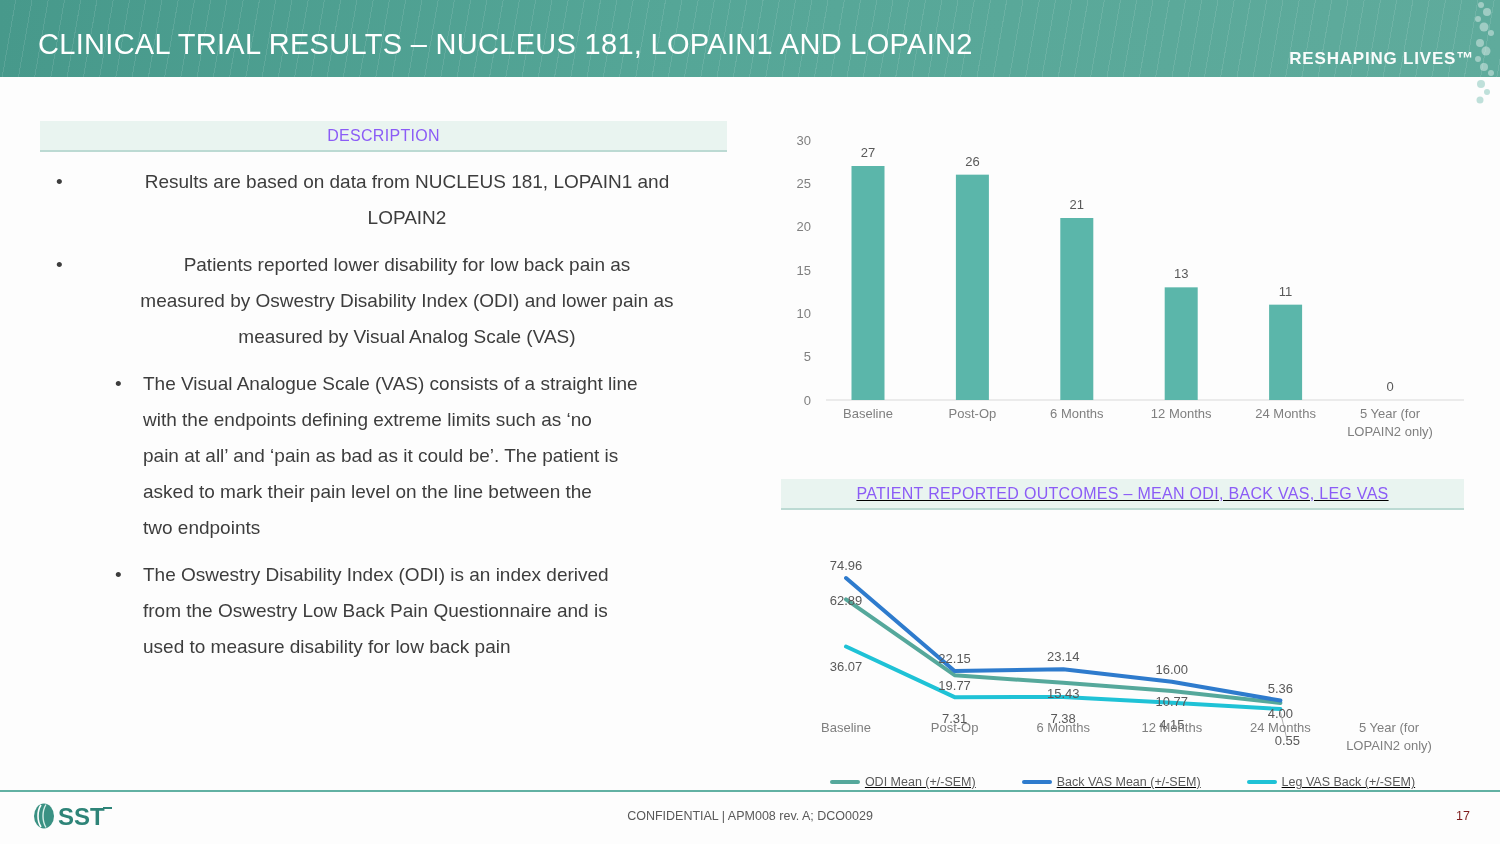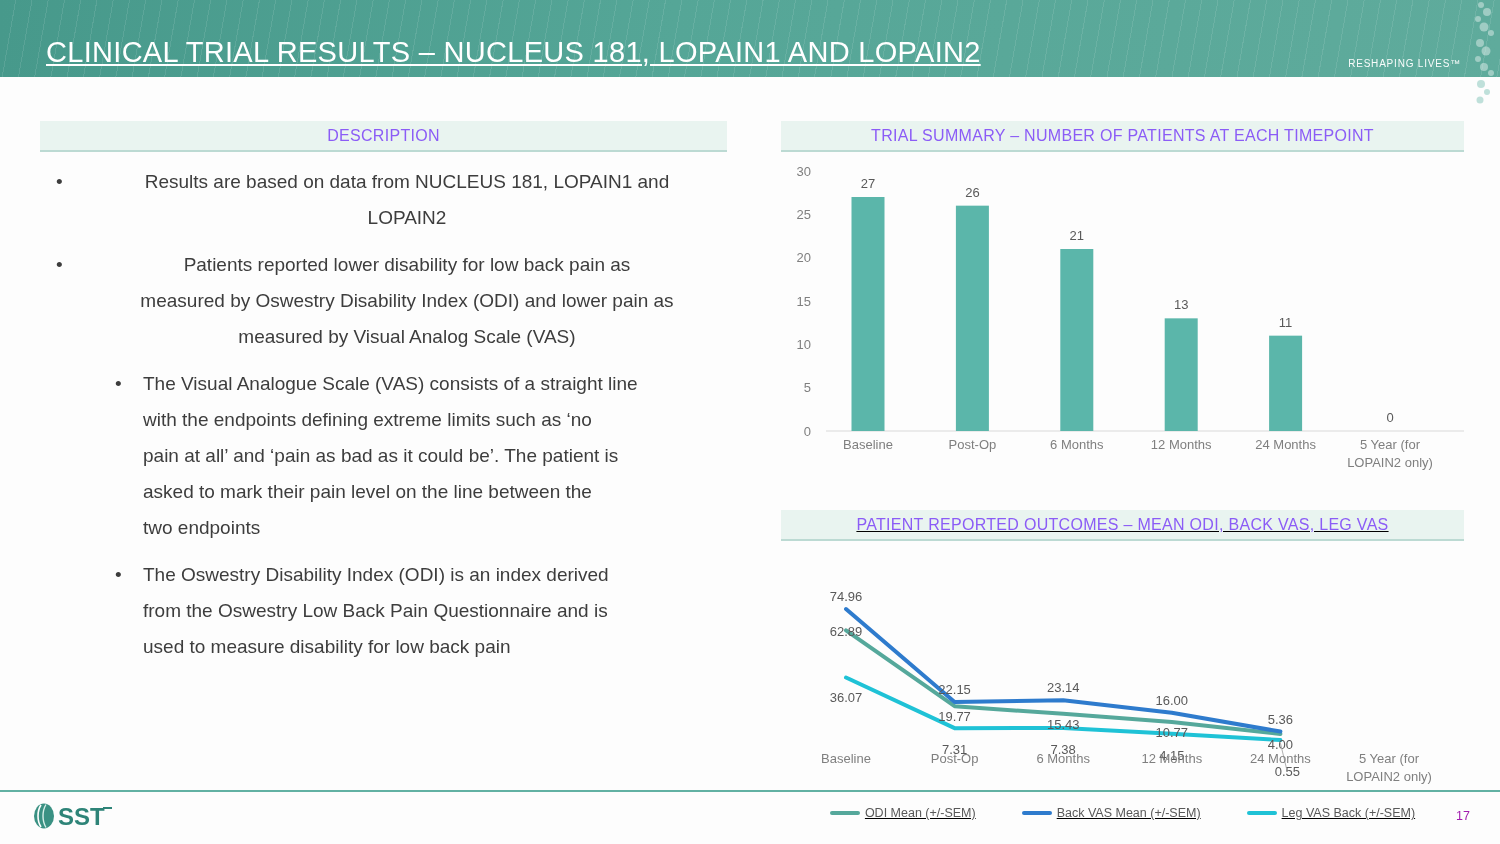--- a/index.html
+++ b/index.html
@@ -3,24 +3,24 @@
 <meta charset="utf-8">
 <style>
   html,body{margin:0;padding:0;background:#ffffff;font-family:"Liberation Sans",sans-serif;}
   .slide{position:relative;width:1500px;height:844px;background:#fdfdfd;overflow:hidden;}
 
   
   .top-banner{position:absolute;left:0;top:0;width:1500px;height:77px;
     background:linear-gradient(90deg,#47998b 0%,#55a697 45%,#5fab9c 100%);}
   .top-banner::before{content:"";position:absolute;inset:0;
     background:repeating-linear-gradient(100deg,rgba(255,255,255,0) 0 15px,rgba(255,255,255,.10) 15px 16px);}
-  .slide-title{position:absolute;left:30px;top:20px;margin:16px;color:#ffffff;font-size:29px;
-    font-weight:400;letter-spacing:.3px;white-space:nowrap;text-decoration:underline;}
-  .tagline{position:absolute;right:39px;bottom:8px;color:rgba(255,255,255,.96);
-    font-size:10px;font-weight:normal;letter-spacing:.8px;}
+  .slide-title{position:absolute;left:30px;top:20px;margin:8px;color:#ffffff;font-size:29px;
+    font-weight:400;letter-spacing:.3px;white-space:nowrap;}
+  .tagline{position:absolute;right:26px;bottom:8px;color:rgba(255,255,255,.96);
+    font-size:17px;font-weight:bold;letter-spacing:.8px;}
   .spine-dots{position:absolute;right:0;top:0;}
 
   
   .panel-title{height:29px;background:#e9f4f0;border-bottom:2px solid #bcdad3;
     display:flex;align-items:center;justify-content:center;
     font-size:16px;color:#8b5cf6;letter-spacing:.3px;}
 
   
   .desc{position:absolute;left:40px;top:121px;width:687px;}
   .bullets{margin:12px 0 0 0;padding:0;list-style:none;font-size:19px;line-height:36px;
@@ -42,21 +42,21 @@
 
   .legend{display:flex;justify-content:center;gap:46px;margin-top:10px;height:20px;
     align-items:center;font-size:12.5px;color:#595959;}
   .legend-item{display:flex;align-items:center;gap:5px;justify-content:space-between;}
   .legend-swatch{display:inline-block;width:30px;height:4px;border-radius:2px;}
 
   
   .footer{position:absolute;left:0;bottom:10px;width:1500px;height:42px;border-top:2px solid #62b1a3;}
   .logo{position:absolute;left:33px;top:11px;}
   .conf{position:absolute;left:0;right:0;top:17px;text-align:center;font-size:12.5px;color:#595959;}
-  .pagenum{position:absolute;right:30px;top:17px;font-size:12.5px;color:#a21caf;}
+  .pagenum{position:absolute;right:30px;top:17px;font-size:12.5px;color:#7f1d1d;}
 </style>
 </head>
 <body>
 
 <div class="slide">
 
   <div class="top-banner">
     <h1 class="slide-title">CLINICAL TRIAL RESULTS – NUCLEUS 181, LOPAIN1 AND LOPAIN2</h1>
     <div class="tagline">RESHAPING LIVES™</div>
   </div>
@@ -91,23 +91,20 @@
 with the endpoints defining extreme limits such as ‘no
 pain at all’ and ‘pain as bad as it could be’. The patient is
 asked to mark their pain level on the line between the
 two endpoints</li><li class="l2">The Oswestry Disability Index (ODI) is an index derived
 from the Oswestry Low Back Pain Questionnaire and is
 used to measure disability for low back pain</li></ul>
   </section>
 
   <section class="chart-col">
     <div class="chart-card" id="card1">
-      <div class="panel-title">
-        <span>TRIAL SUMMARY – NUMBER OF PATIENTS AT EACH TIMEPOINT</span>
-      </div>
       <div id="barchart"><svg width="683" height="326">
             <text x="30" y="283.5" text-anchor="end" class="tick">0</text>
             <text x="30" y="240.16666666666669" text-anchor="end" class="tick">5</text>
             <text x="30" y="196.83333333333334" text-anchor="end" class="tick">10</text>
             <text x="30" y="153.5" text-anchor="end" class="tick">15</text>
             <text x="30" y="110.16666666666669" text-anchor="end" class="tick">20</text>
             <text x="30" y="66.83333333333334" text-anchor="end" class="tick">25</text>
             <text x="30" y="23.5" text-anchor="end" class="tick">30</text>
             <line x1="45" y1="279" x2="683" y2="279" stroke="#d9d9d9" stroke-width="1"></line>
             <rect x="70.5" y="45.00000000000003" width="33" height="233.99999999999997" fill="#5bb6aa"></rect>
@@ -181,16 +178,17 @@
   </section>
 
   <footer class="footer">
     <svg class="logo" width="86" height="28" viewBox="0 0 86 28">
       <ellipse cx="11" cy="13" rx="10" ry="12.5" fill="#3a9183"></ellipse>
       <path d="M8,2 C4,8 4,18 8,24" stroke="#ffffff" stroke-width="1.6" fill="none"></path>
       <path d="M13,1.5 C9,8 9,18 13,24.5" stroke="#d7efe9" stroke-width="1.4" fill="none"></path>
       <text x="25" y="22" font-size="24" font-weight="bold" fill="#2e8478" font-family="Liberation Serif, serif">SST</text>
       <rect x="70" y="4" width="9" height="2" fill="#2e8478"></rect>
     </svg>
+    <div class="conf">CONFIDENTIAL | APM008 rev. A; DCO0029</div>
     <div class="pagenum">17</div>
   </footer>
 
 </div>
 
 </body></html>

